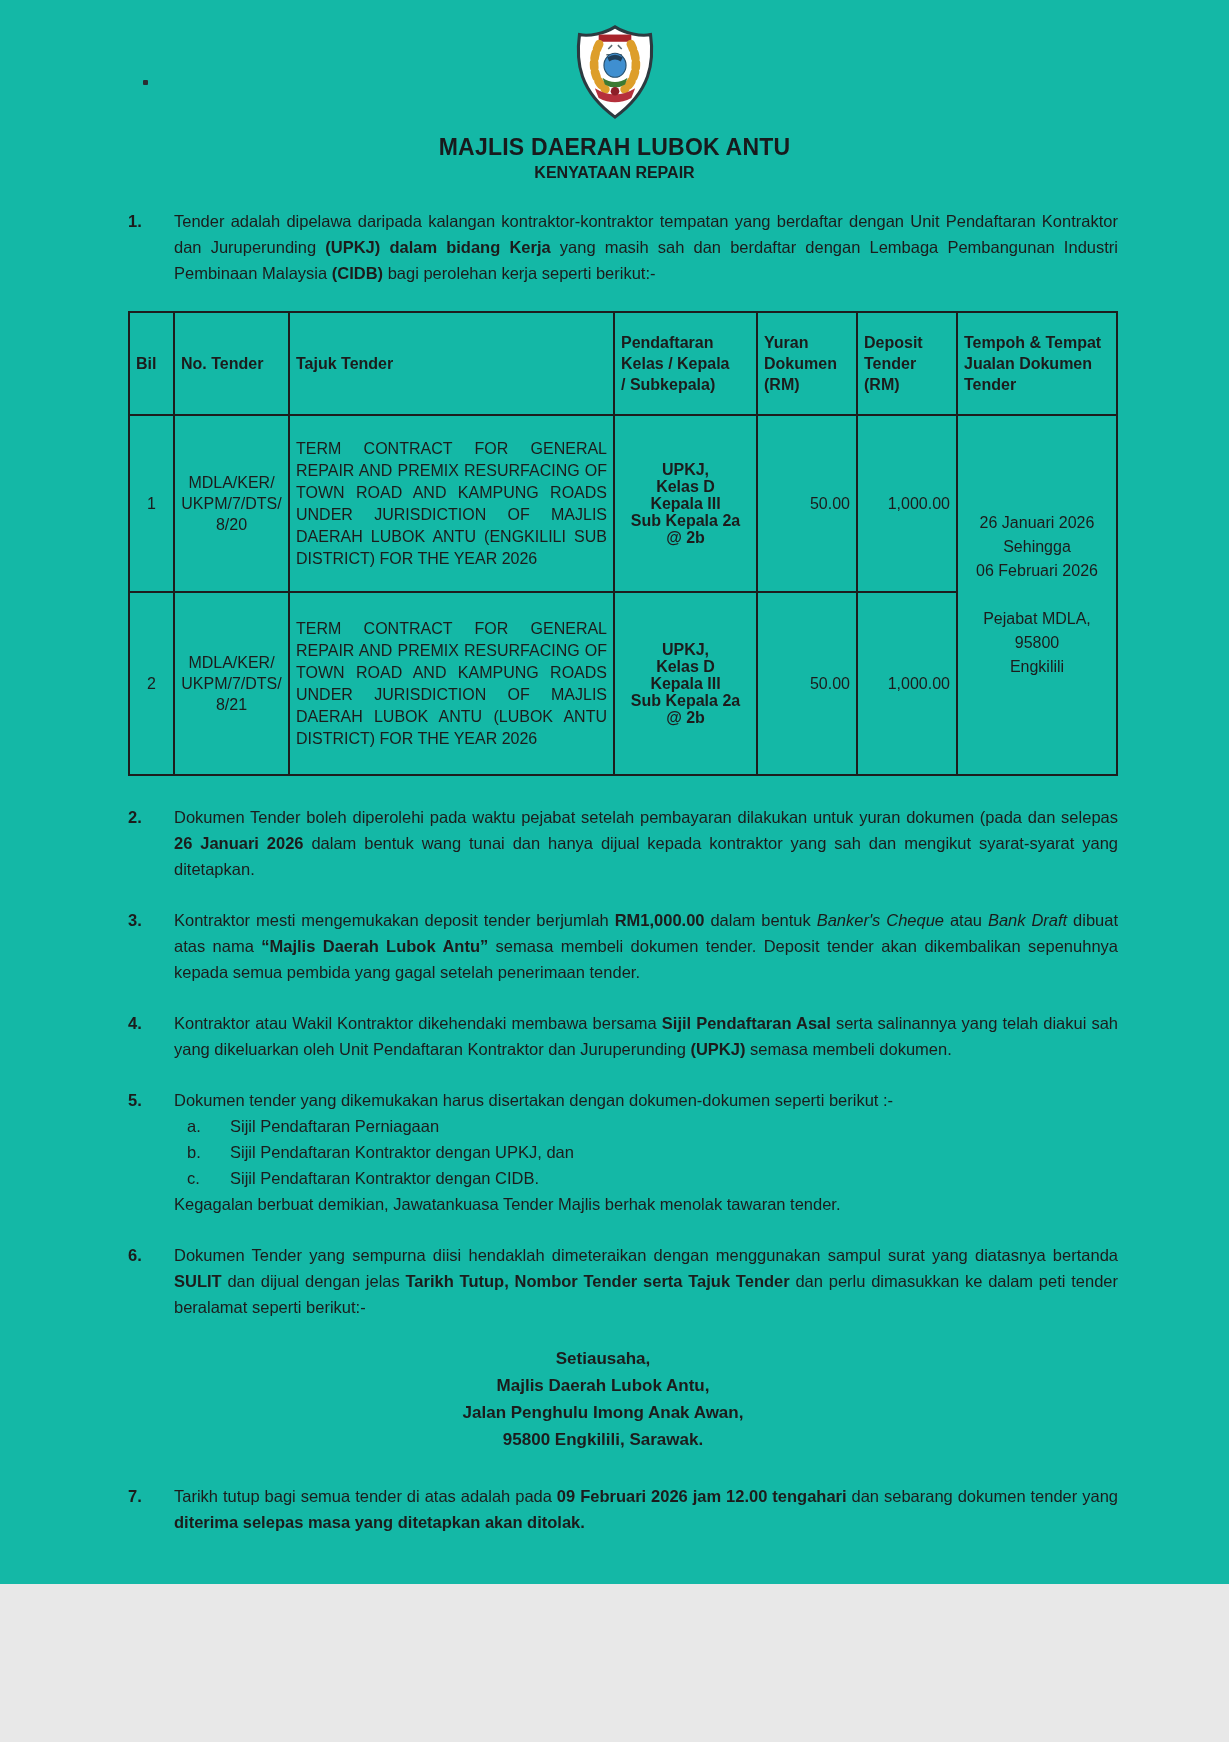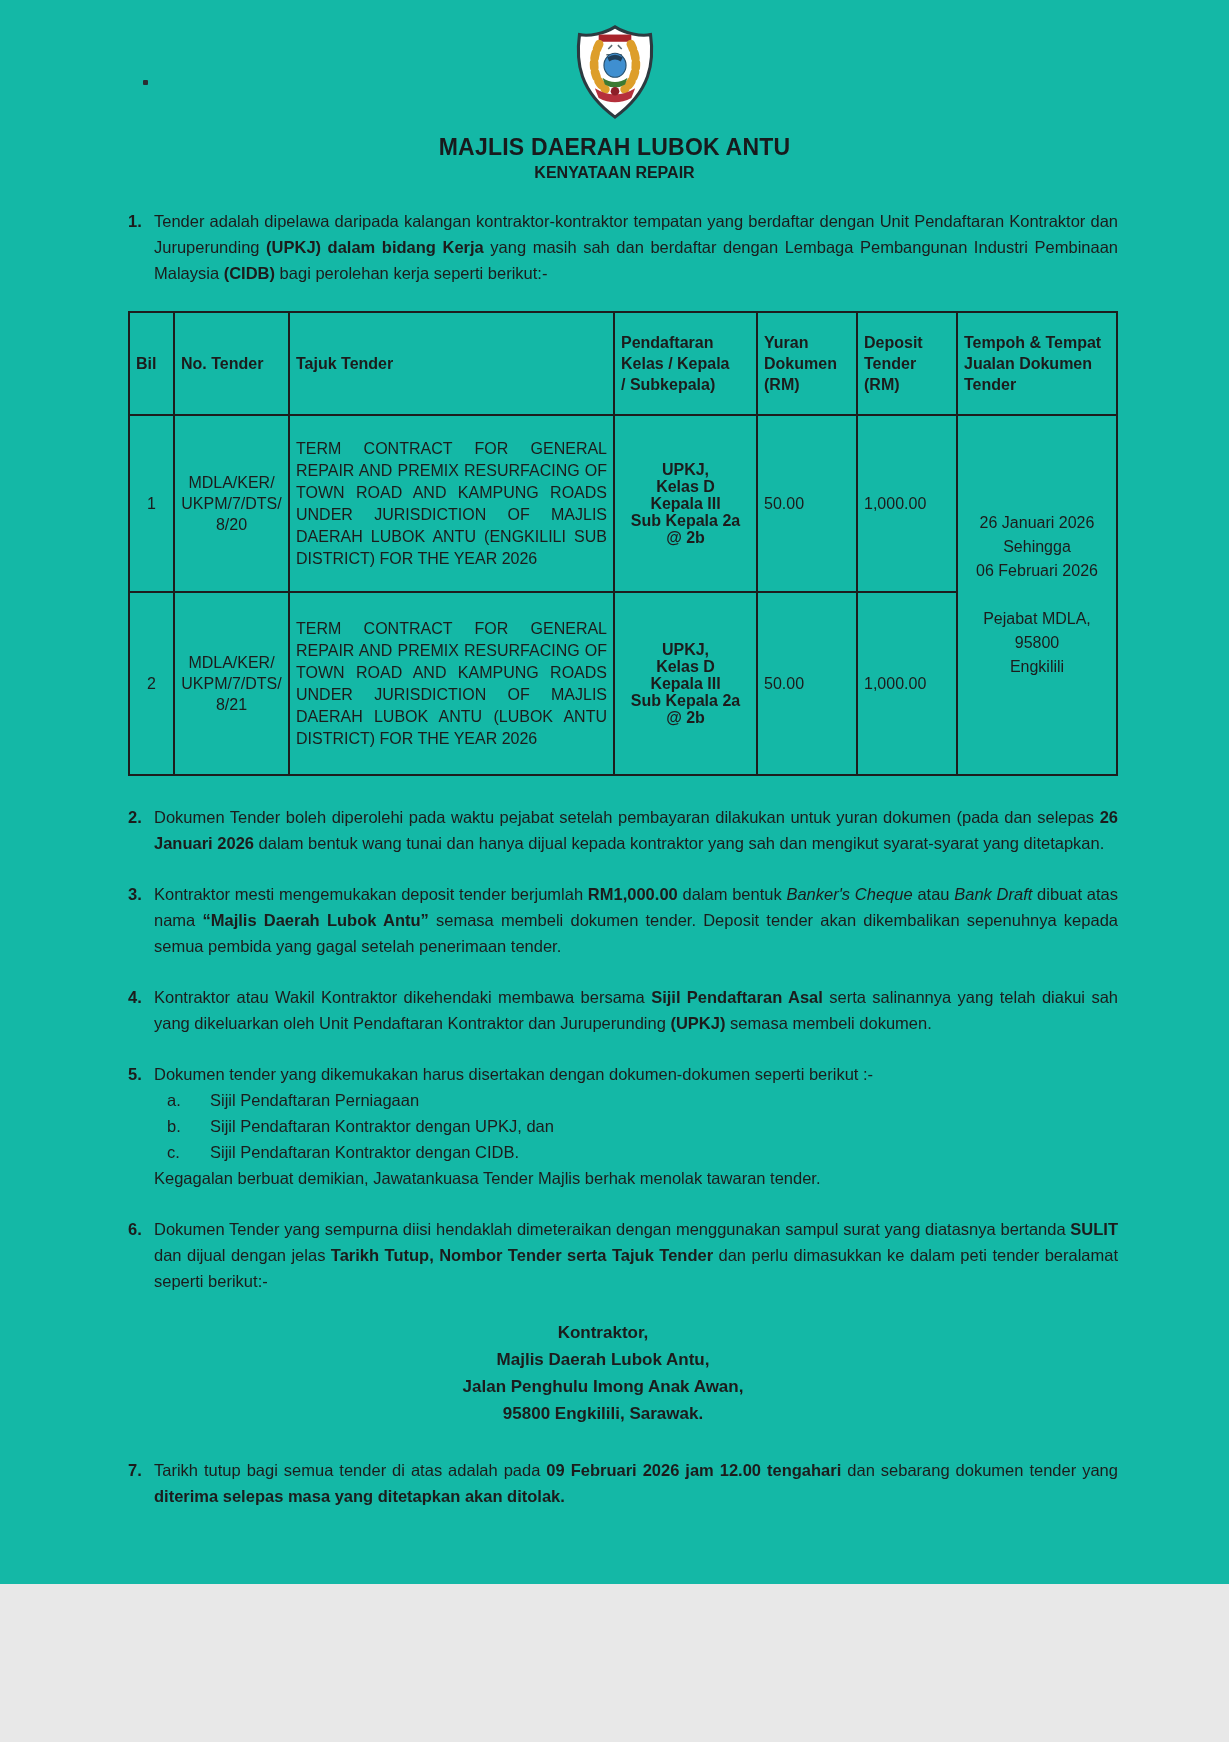--- a/index.html
+++ b/index.html
@@ -45,21 +45,21 @@
     font-size: 16.5px;
     line-height: 26px;
   }
   .item .num {
     width: 26px;
     flex: 0 0 26px;
     font-weight: 700;
   }
   .item .body {
     flex: 1;
-    margin-left: 0;
+    margin-left: 20px;
     text-align: justify;
   }
   .sub-list { margin-top: 0; }
   .sub-item { display: flex; }
   .sub-item .letter { width: 22px; flex: 0 0 22px; margin-left: 13px; }
   .sub-item .txt { flex: 1; margin-left: 21px; text-align: left; }
 
   table.tender-table {
     border-collapse: collapse;
     table-layout: fixed;
@@ -87,21 +87,21 @@
     vertical-align: top;
     padding: 5px 10px 5px 12px;
     line-height: 22px;
   }
   td.c-pend {
     text-align: center;
     font-weight: 700;
     white-space: pre-line;
     line-height: 17px;
   }
-  td.c-money { text-align: left; }
+  td.c-money { text-align: right; }
   td.c-tempoh {
     text-align: center;
     white-space: pre-line;
     line-height: 24px;
   }
   tr.row-1 { height: 177px; }
   tr.row-2 { height: 183px; }
 
   .address-block {
     text-align: center;
@@ -245,21 +245,21 @@
         <div>Kegagalan berbuat demikian, Jawatankuasa Tender Majlis berhak menolak tawaran tender.</div>
       </div>
     </div>
 
     <div class="item">
       <span class="num">6.</span>
       <div class="body"><span>Dokumen Tender yang sempurna diisi hendaklah dimeteraikan dengan menggunakan sampul surat yang diatasnya bertanda </span><span class="bold">SULIT</span><span> dan dijual dengan jelas </span><span class="bold">Tarikh Tutup, Nombor Tender serta Tajuk Tender</span><span> dan perlu dimasukkan ke dalam peti tender beralamat seperti berikut:-</span></div>
     </div>
 
     <div class="address-block">
-      <div>Kontraktor,</div>
+      <div>Setiausaha,</div>
       <div>Majlis Daerah Lubok Antu,</div>
       <div>Jalan Penghulu Imong Anak Awan,</div>
       <div>95800 Engkilili, Sarawak.</div>
     </div>
 
     <div class="item">
       <span class="num">7.</span>
       <div class="body"><span>Tarikh tutup bagi semua tender di atas adalah pada </span><span class="bold">09 Februari 2026  jam 12.00 tengahari</span><span>  dan sebarang dokumen tender yang </span><span class="bold">diterima selepas masa yang ditetapkan akan ditolak.</span></div>
     </div>
 

